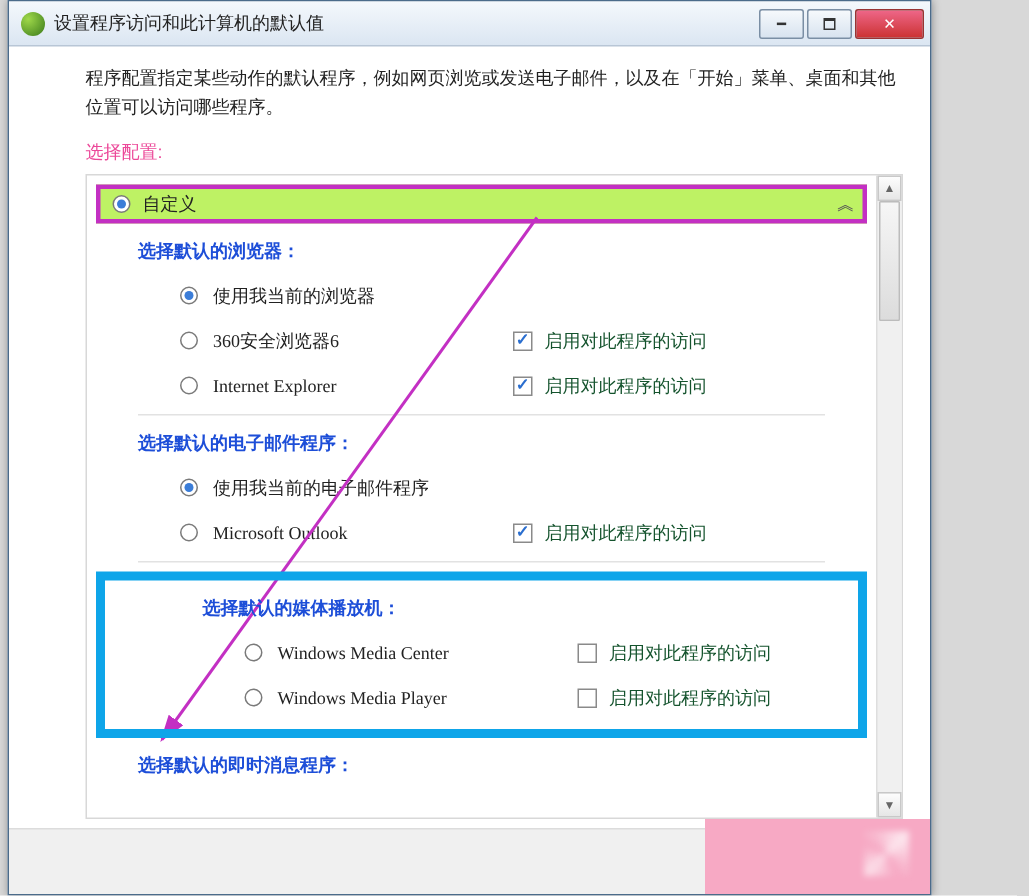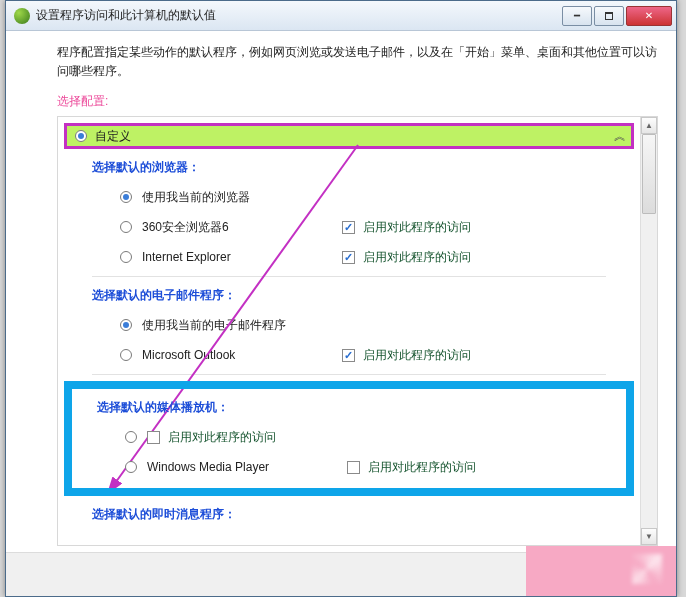--- a/index.html
+++ b/index.html
@@ -1,18 +1,18 @@
 <!DOCTYPE html>
 <html><head>
 <meta charset="utf-8">
 <style>
 * { box-sizing: border-box; margin: 0; padding: 0; }
 body { font-family: "Microsoft YaHei", "SimSun", Tahoma, sans-serif; font-size: 12px; background: #d8d8d8; width: 686px; height: 597px; overflow: hidden; position: relative; }
 
-.window { position: absolute; top: 0; left: 5px; width: 672px; height: 597px; background: #fff; border: 1px solid #4b6b8a; box-shadow: 0 0 6px rgba(0,0,0,0.4); }
+.window { position: absolute; top: 0; left: 5px; width: 616px; height: 597px; background: #fff; border: 1px solid #4b6b8a; box-shadow: 0 0 6px rgba(0,0,0,0.4); }
 
 .titlebar { height: 30px; background: linear-gradient(#f4f8fc, #dbe6f2); display: flex; align-items: center; padding: 0 4px 0 8px; border-bottom: 1px solid #b8c6d6; }
 .titlebar .favicon { width: 16px; height: 16px; border-radius: 50%; background: radial-gradient(circle at 30% 30%, #9fd84a, #3a7a1a); margin-right: 6px; }
 .titlebar .title { flex: 1; color: #222; }
 .tb-btns { display: flex; gap: 0; }
 .tb-btn { width: 30px; height: 20px; border: 1px solid #7a8ea4; background: linear-gradient(#f6f9fc,#d8e3ef); display: flex; align-items: center; justify-content: center; font-size: 10px; color: #333; border-radius: 2px; margin-left: 2px; }
 .tb-btn.close { width: 46px; background: linear-gradient(#e68,#c33); color: #fff; border-color: #933; }
 .tb-btn.max { font-family: sans-serif; }
 .tb-btn .sq { width:8px; height:8px; border:1px solid #333; border-top-width:2px; }
 
@@ -28,28 +28,28 @@
 
 .panel-body { position:absolute; top:0; left:0; right:17px; bottom:0; padding: 6px 6px 0 6px; }
 
 .config-header { border: 3px solid #c330c3; height: 26px; display:flex; align-items:center; padding: 0 8px; background:#bef264; }
 .radio-dot { width:12px; height:12px; border-radius:50%; border:1px solid #7a7a7a; margin-right:8px; display:flex; align-items:center; justify-content:center; background:#fff; }
 .radio-dot.sel::after { content:""; width:6px; height:6px; border-radius:50%; background:#3b7dd8; }
 .config-header .name { flex:1; color:#222; }
 .chev { font-size:12px; color:#555; letter-spacing:-3px; }
 
 .section-title { font-weight: bold; color:#1d4ed8; padding: 10px 0 6px 28px; }
-.option-row { display:flex; align-items:center; height:30px; padding-left:56px; }
+.option-row { display:flex; align-items:center; height:30px; padding-left:56px;font-family:Liberation Serif, serif; }
 .option-row .radio-dot { margin-right:10px; }
 .option-row .optlabel { width: 200px; color:#222; }
 .cb { width:13px; height:13px; border:1px solid #8a8a8a; background:#fff; margin-right:8px; display:flex; align-items:center; justify-content:center; }
 .cb.checked::after { content:"✓"; font-size:11px; color:#2a6ecf; font-weight:bold; line-height:1; }
 .acc { color:#14532d; }
 
-.media-box { border:8px solid #0ea5e9; margin: 6px 0 0 0; padding-bottom:6px; position:relative; }
+.media-box { border:6px solid #0ea5e9; margin: 6px 0 0 0; padding-bottom:6px; position:relative;padding-left:40px; }
 .arrow-svg { position:absolute; pointer-events:none; }
 
 .hr { border:0; border-top:1px solid #e2e2e2; margin: 4px 28px 0 28px; }
 
 .footer { position:absolute; left:0; right:0; bottom:0; height:44px; border-top:1px solid #dcdcdc; display:flex; align-items:center; justify-content:flex-end; padding-right:22px; background:#f0f0f0; }
 .btn { min-width:72px; height:24px; border:1px solid #9a9a9a; background:linear-gradient(#fdfdfd,#e4e4e4); border-radius:3px; font-size:12px; color:#222; padding:0 14px; }
 .pink-blob { position:absolute; right:0; bottom:0; width:150px; height:50px; background:#f7a9c4; }
 .pink-blob::after { content:""; position:absolute; right:14px; top:8px; width:30px; height:30px; background: conic-gradient(from 45deg, rgba(255,255,255,0.7), transparent 30%, rgba(255,255,255,0.6) 50%, transparent 70%, rgba(255,255,255,0.7)); filter:blur(2px); }
 </style>
 </head>
@@ -121,20 +121,21 @@
           <span class="optlabel">Microsoft Outlook</span>
           <span class="cb checked"></span>
           <span class="acc">启用对此程序的访问</span>
         </div>
         <hr class="hr">
 
         <div class="media-box">
           <div class="section-title" style="padding-left:25px">选择默认的媒体播放机：</div>
           <div class="option-row" style="padding-left:53px">
             <span class="radio-dot"></span>
+            <span class="optlabel">Windows Media Center</span>
             <span class="cb"></span>
             <span class="acc">启用对此程序的访问</span>
           </div>
           <div class="option-row" style="padding-left:53px">
             <span class="radio-dot"></span>
             <span class="optlabel">Windows Media Player</span>
             <span class="cb"></span>
             <span class="acc">启用对此程序的访问</span>
           </div>
         </div>

